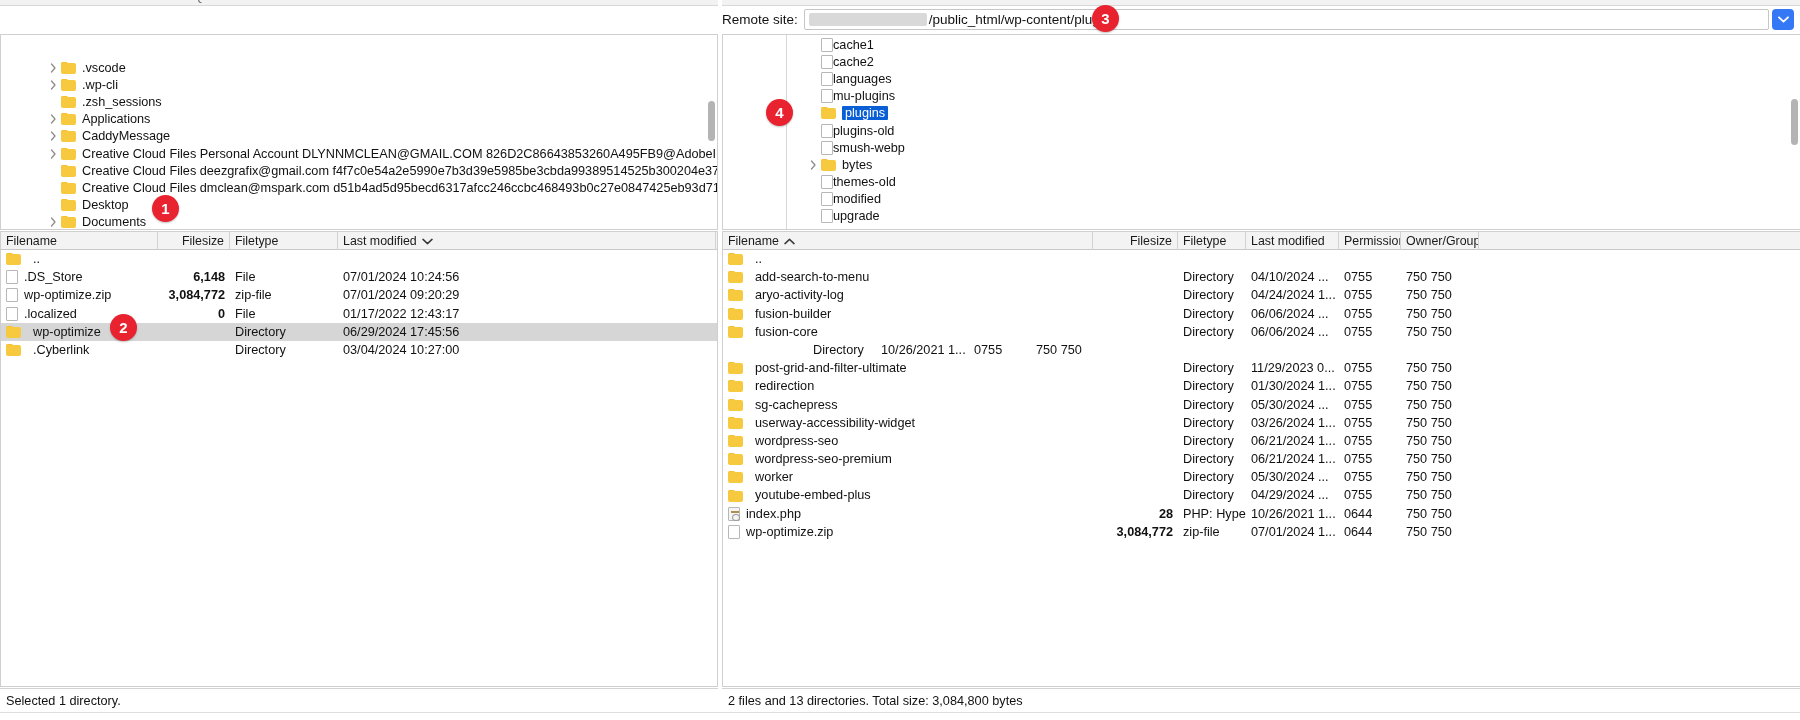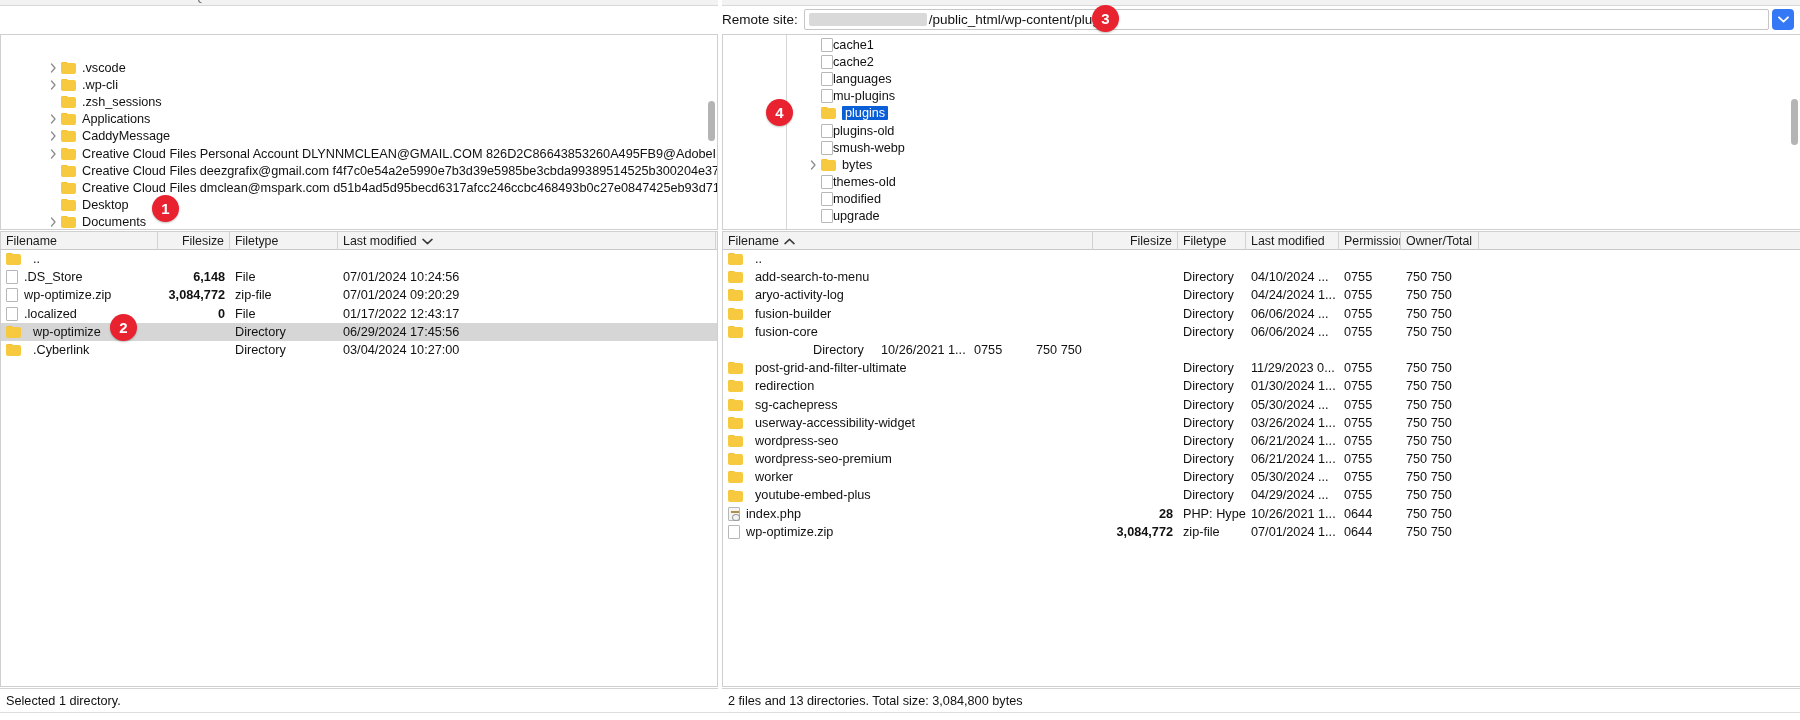--- a/index.html
+++ b/index.html
@@ -629,21 +629,21 @@
         <div class="cell " style="width:68px">
           <span>Filetype</span>
         </div>
         <div class="cell " style="width:93px">
           <span>Last modified</span>
         </div>
         <div class="cell " style="width:62px">
           <span>Permissions</span>
         </div>
         <div class="cell " style="width:78px">
-          <span>Owner/Total</span>
+          <span>Owner/Group</span>
         </div>
       </div>
     <div class="rows" id="remote-rows">
         <div class="row">
           <div class="cell" style="width:370px">
             <span class="name">
               <span class="folder plain">
                 <span class="ftab"></span>
                 <span class="fbody"></span>
               </span>

